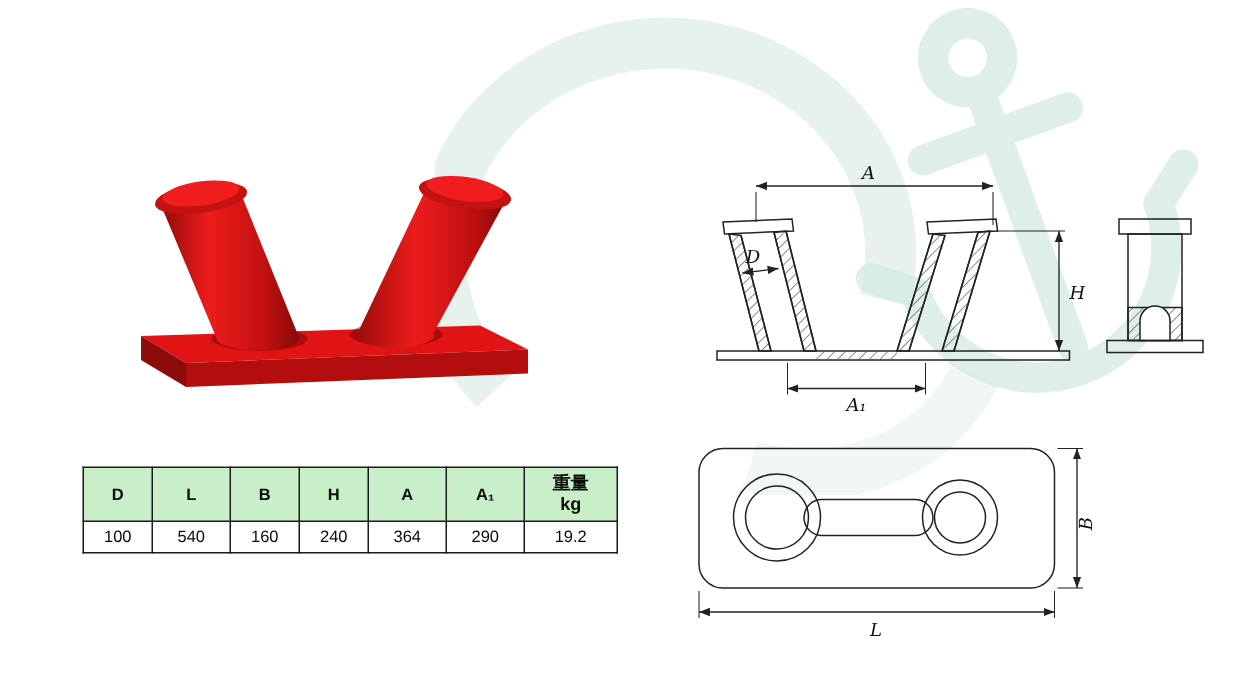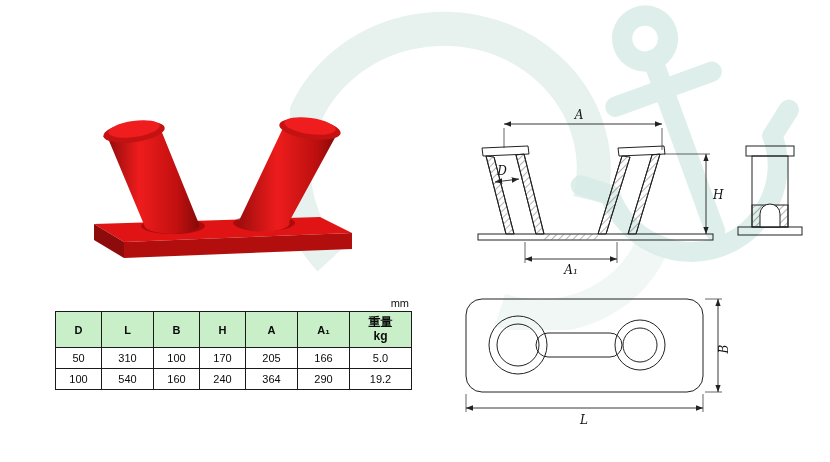--- a/index.html
+++ b/index.html
@@ -88,21 +88,20 @@
       <path d="M 65,131 L 27,40 L 81,34 L 119,128 A 27,8 0 0 1 65,131 Z" fill="url(#cylL)"></path>
       <ellipse cx="54" cy="36" rx="31" ry="10" fill="#c41111" transform="rotate(-8 54 36)"></ellipse>
       <ellipse cx="54" cy="33" rx="26" ry="8" fill="#ef1d1d" transform="rotate(-8 54 33)"></ellipse>
 
       <path d="M 157,129 L 203,32 L 257,38 L 209,126 A 26,8 0 0 1 157,129 Z" fill="url(#cylR)"></path>
       <ellipse cx="230" cy="33" rx="31" ry="10" fill="#c41111" transform="rotate(8 230 33)"></ellipse>
       <ellipse cx="230" cy="30" rx="26" ry="8" fill="#ef1d1d" transform="rotate(8 230 30)"></ellipse>
     </svg>
   </div>
 
-  <div class="units">mm</div>
 
   <table class="spec">
     <colgroup>
       <col style="width:46px">
         <col style="width:52px">
         <col style="width:46px">
       <col style="width:46px">
         <col style="width:52px">
         <col style="width:52px">
       <col style="width:62px">
@@ -116,29 +115,20 @@
         <th>A</th>
         <th>A₁</th>
         <th>
           <span class="stack">重量</span>
           <span class="stack">kg</span>
         </th>
       </tr>
     </thead>
     <tbody>
       <tr>
-        <td>50</td>
-        <td>310</td>
-        <td>100</td>
-        <td>170</td>
-        <td>205</td>
-        <td>166</td>
-        <td>5.0</td>
-      </tr>
-      <tr>
         <td>100</td>
         <td>540</td>
         <td>160</td>
         <td>240</td>
         <td>364</td>
         <td>290</td>
         <td>19.2</td>
       </tr>
     </tbody>
   </table>

